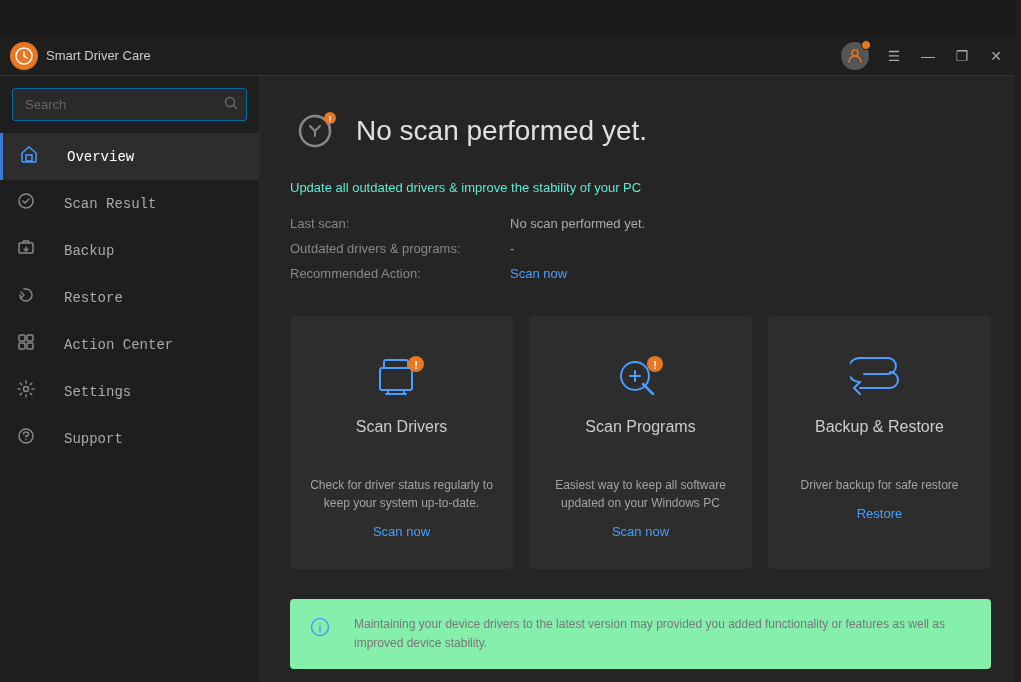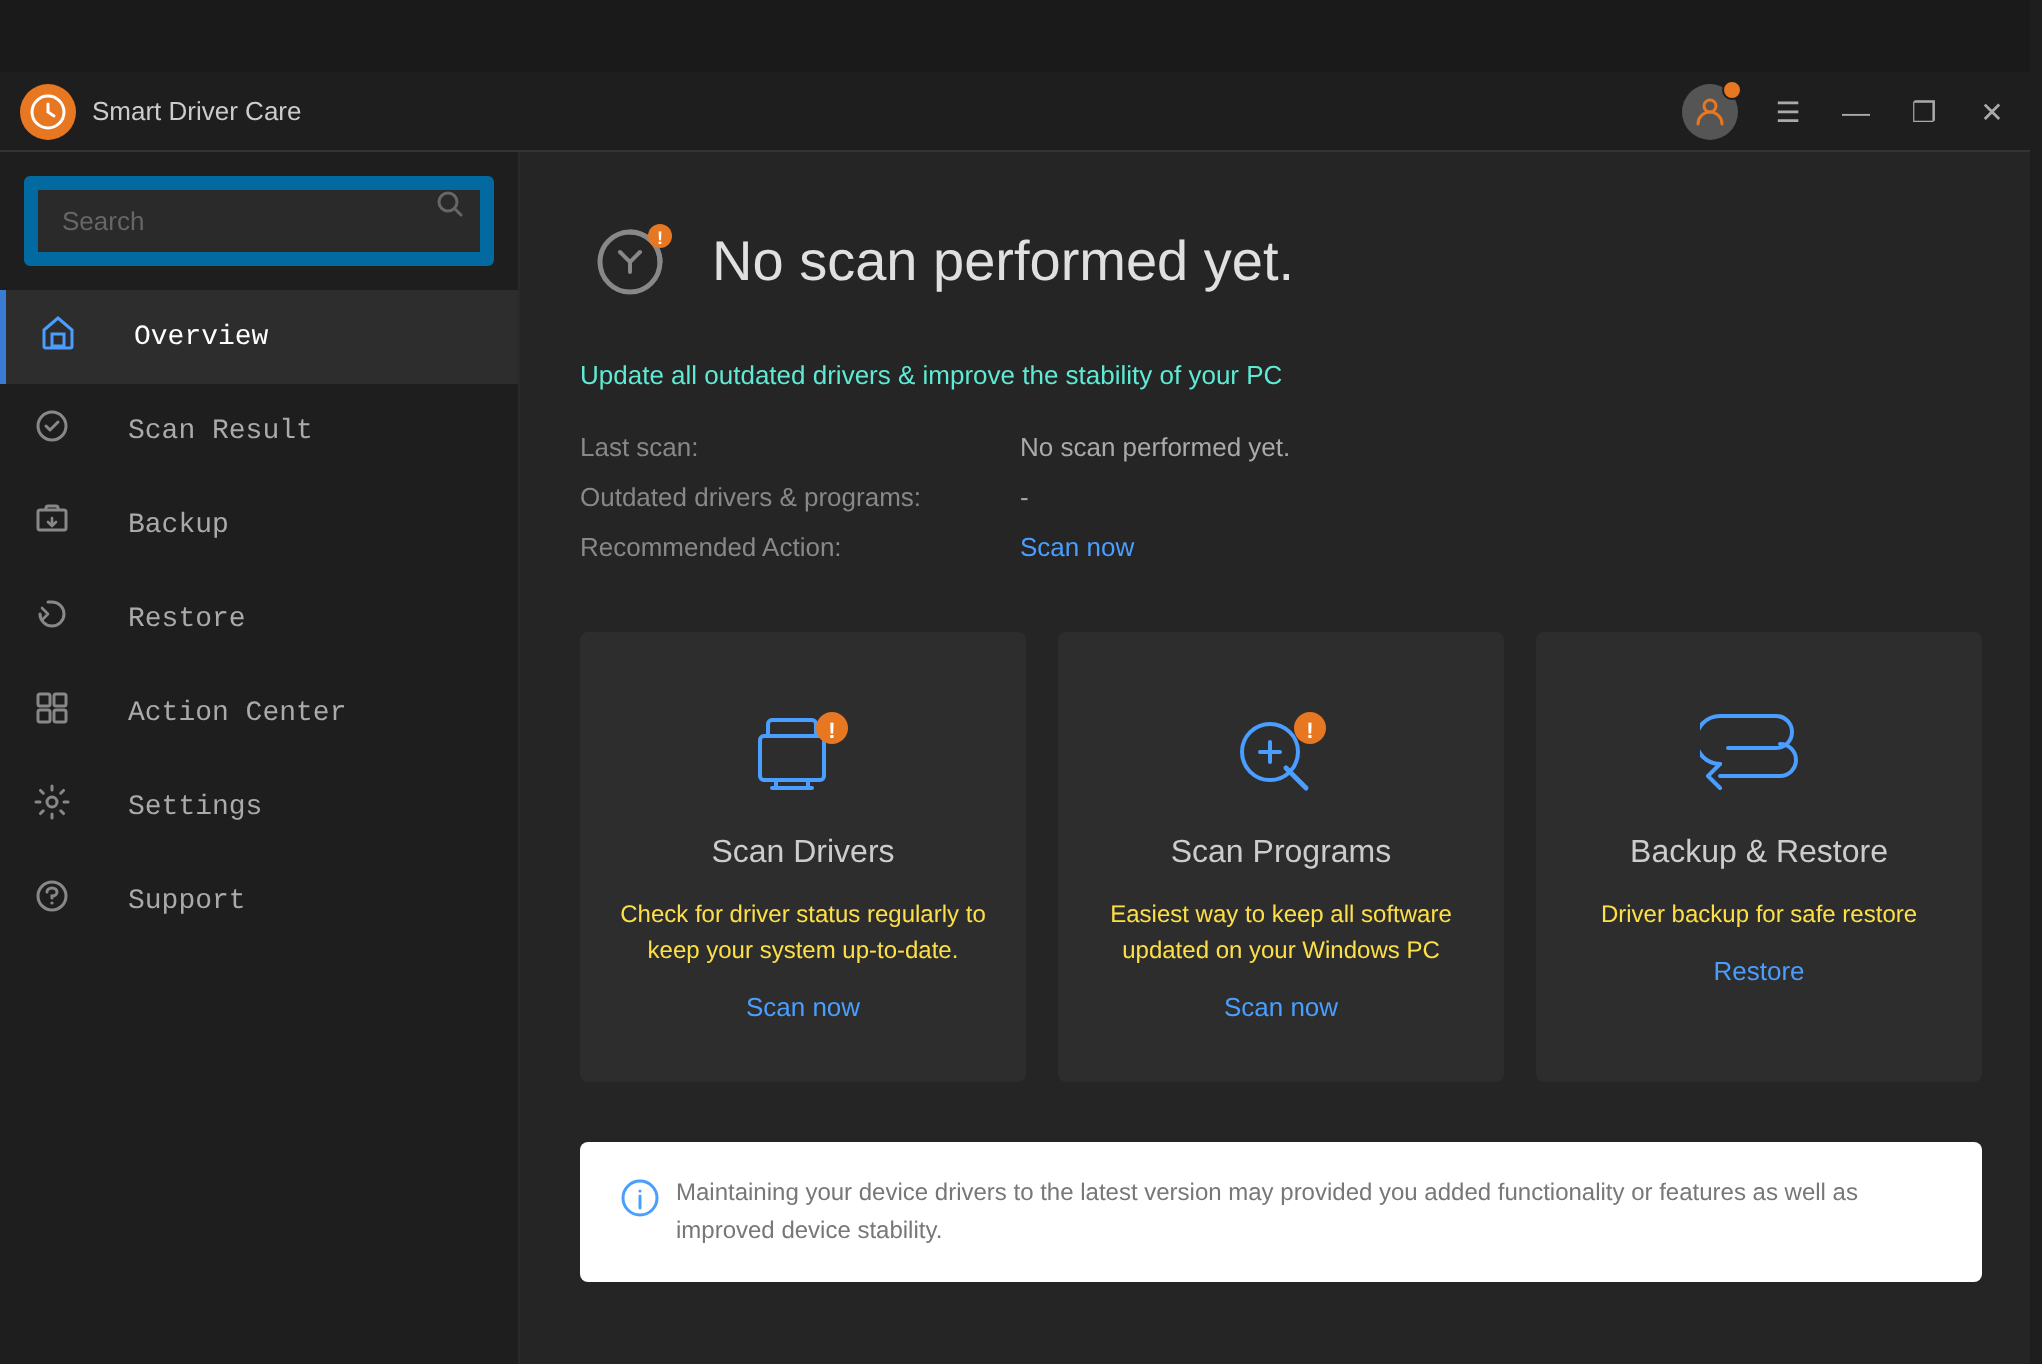--- a/index.html
+++ b/index.html
@@ -96,24 +96,24 @@
       width: 260px;
       background: #1e1e1e;
       display: flex;
       flex-direction: column;
       flex-shrink: 0;
       border-right: 1px solid #2a2a2a;
     }
     .search-box {
       margin: 12px;
       background: #2a2a2a;
-      border: 7px solid #0369a1;
+      border: 1px solid #0369a1;
       border-radius: 3px;
       display: flex;
-      align-items: flex-start;
+      align-items: center;
       padding: 0 8px;
     }
     .search-box input {
       background: transparent;
       border: none;
       color: #888;
       font-size: 13px;
       padding: 8px 4px;
       flex: 1;
       outline: none;
@@ -228,39 +228,40 @@
       display: flex;
       align-items: center;
       justify-content: center;
     }
     .card-title {
       color: #ccc;
       font-size: 16px;
       font-weight: 400;
     }
     .card-desc {
-      color: #fde047;
+      color: #a3a3a3;
       font-size: 12px;
       line-height: 1.5;
+      margin-top: 28px;
     }
     .card-link {
       color: #4a9eff;
       font-size: 13px;
       cursor: pointer;
       text-decoration: none;
     }
 
     
     .info-banner {
-      background: #ffffff;
+      background: #86efac;
       border-radius: 4px;
       padding: 16px 20px;
       display: flex;
       align-items: flex-start;
-      gap: 8px;
+      gap: 24px;
     }
     .info-banner-icon {
       color: #4a9eff;
       font-size: 18px;
       flex-shrink: 0;
       margin-top: 2px;
     }
     .info-banner-text {
       color: #777;
       font-size: 12px;

